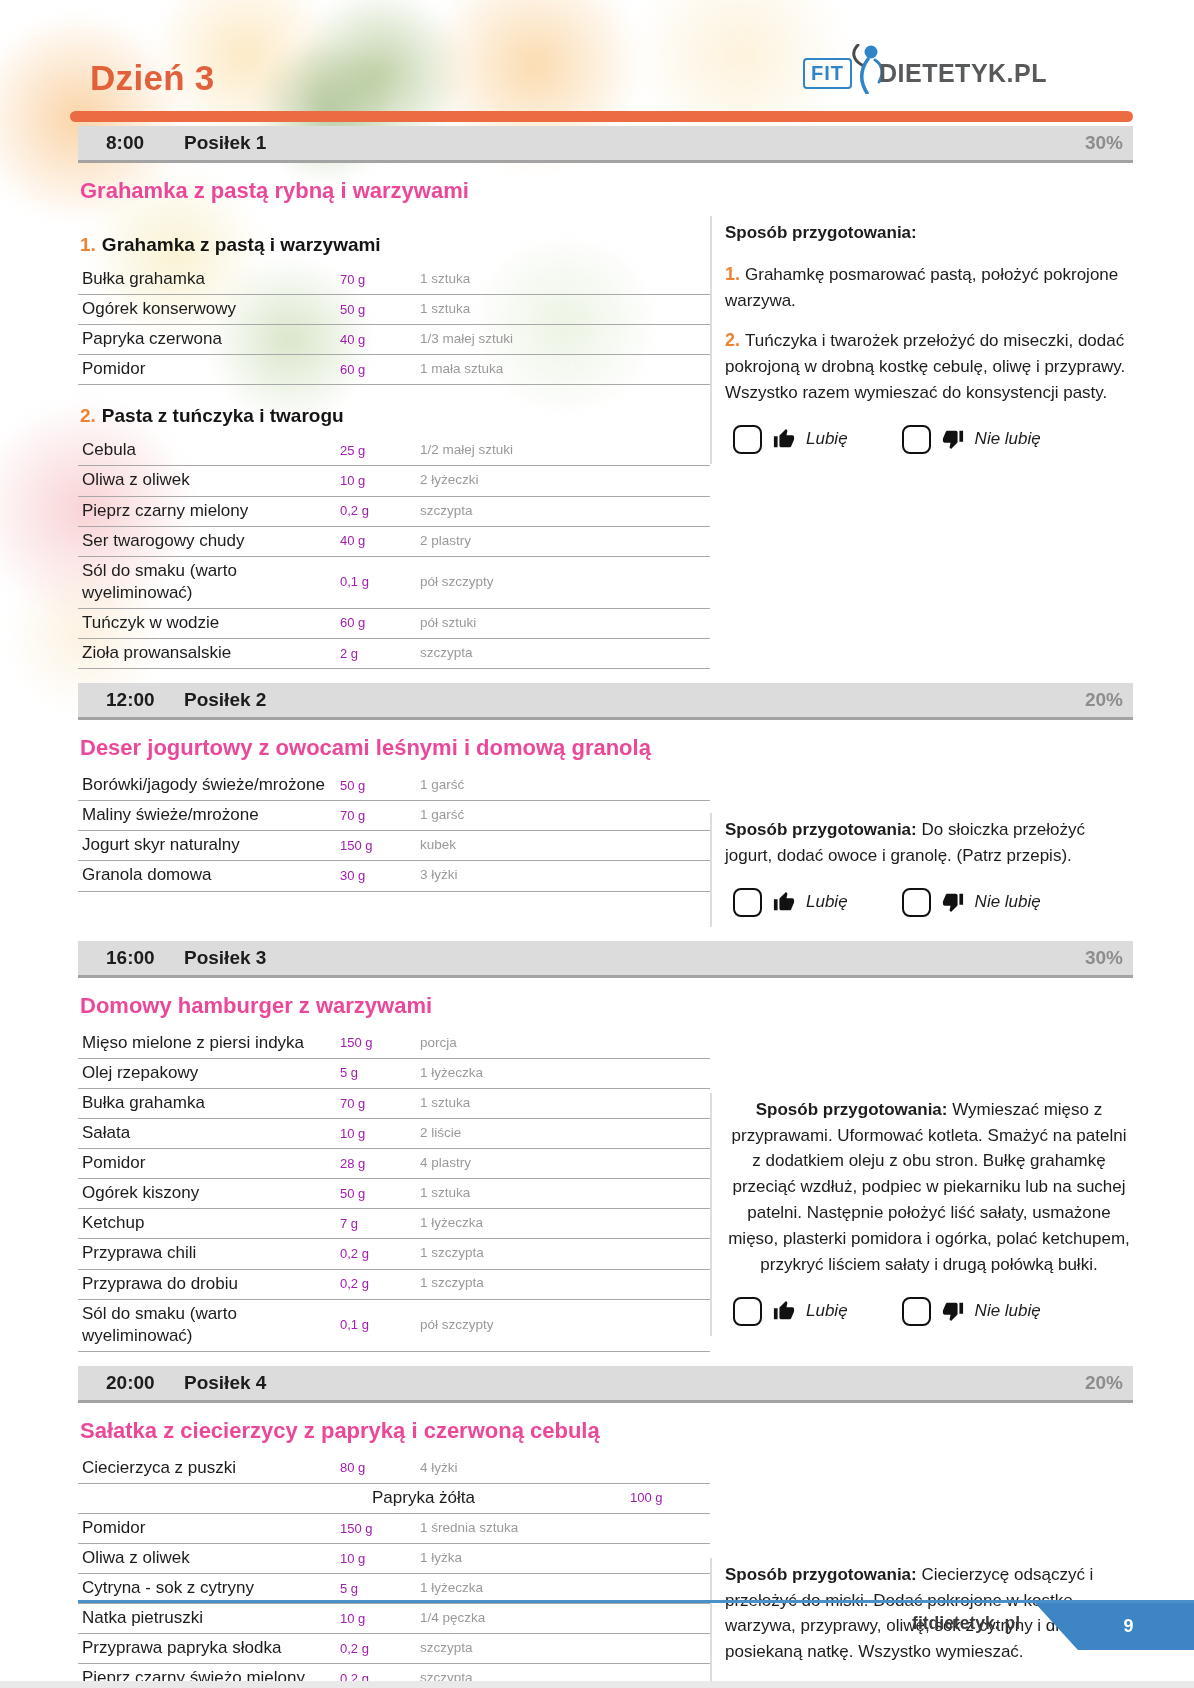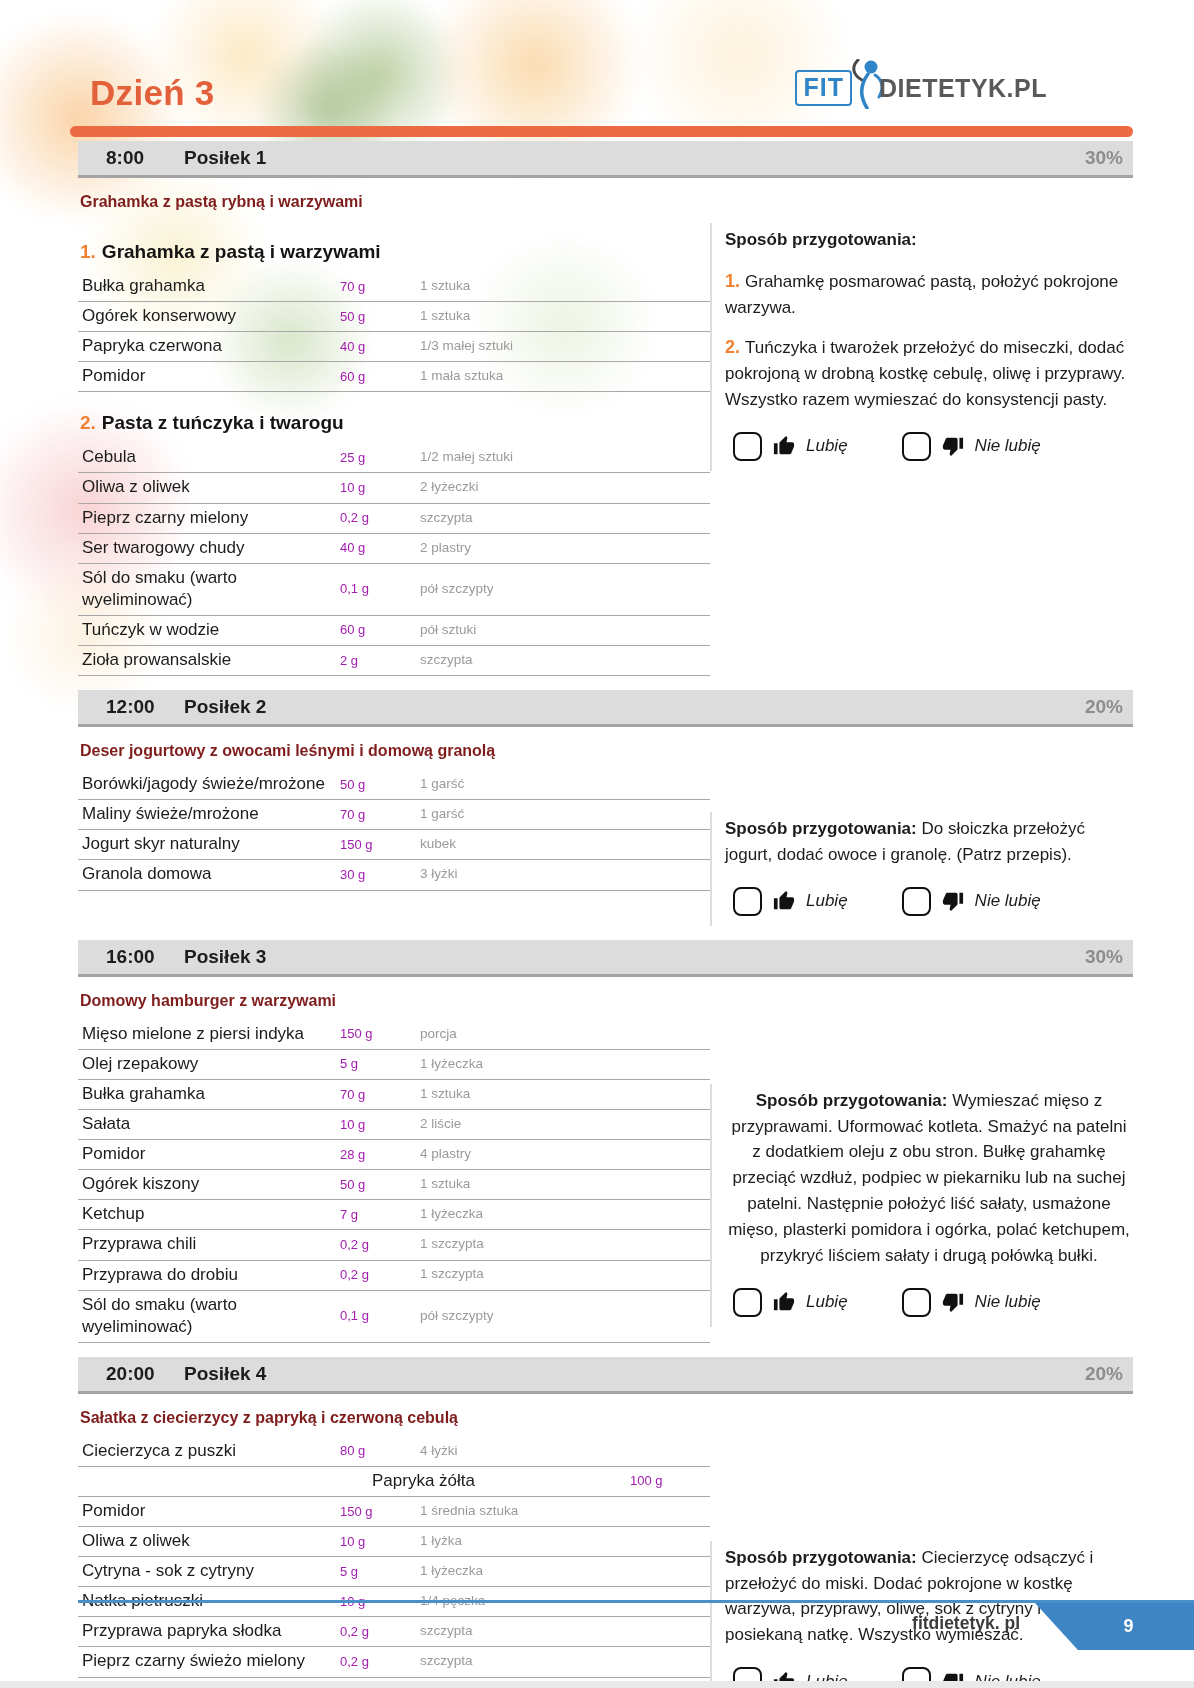--- a/index.html
+++ b/index.html
@@ -26,37 +26,37 @@
   .b6{left:250px;top:40px;width:150px;height:140px;background:radial-gradient(circle,rgba(122,158,84,.5),rgba(122,158,84,0) 70%);}
   .b7{left:80px;top:170px;width:190px;height:170px;background:radial-gradient(circle,rgba(243,229,166,.5),rgba(243,229,166,0) 72%);}
   .b8{left:200px;top:260px;width:180px;height:160px;background:radial-gradient(circle,rgba(164,194,126,.42),rgba(164,194,126,0) 70%);}
   .b9{left:460px;top:240px;width:210px;height:170px;background:radial-gradient(circle,rgba(206,224,182,.38),rgba(206,224,182,0) 70%);}
   .b10{left:-30px;top:400px;width:230px;height:220px;background:radial-gradient(circle,rgba(242,166,170,.5),rgba(242,166,170,0) 70%);}
   .b11{left:0px;top:560px;width:170px;height:150px;background:radial-gradient(circle,rgba(247,216,166,.35),rgba(247,216,166,0) 70%);}
 
   .content{position:relative;z-index:1;margin:0 61px 0 78px;}
 
   
-  .page-header{display:flex;justify-content:space-between;align-items:flex-end;padding-top:55px;}
+  .page-header{display:flex;justify-content:space-between;align-items:flex-end;padding-top:40px;}
   .page-title{margin:0 0 0 12px;font-size:35px;font-weight:700;color:#e2603a;letter-spacing:.3px;}
   .logo{display:flex;align-items:center;margin-right:86px;transform:translateY(4px);}
   .logo-fit{display:inline-block;border:2px solid var(--logo-blue);color:var(--logo-blue);
-    font-weight:700;font-size:25px;line-height:1;padding:3px 6px 4px;border-radius:4px;letter-spacing:1px;}
+    font-weight:700;font-size:20px;line-height:1;padding:3px 6px 4px;border-radius:4px;letter-spacing:1px;}
   .logo-person{margin:0 -7px 8px -4px;}
   .logo-rest{font-size:25px;font-weight:700;color:#58595b;letter-spacing:.5px;}
 
   .orange-rule{height:11px;border-radius:6px;background:var(--accent-orange);margin:13px 0 4px -8px;}
 
   
   .meal{margin-bottom:14px;}
   .meal-bar{display:flex;align-items:center;height:37px;background:#dcdcdc;border-bottom:3px solid #a3a3a3;padding:0 10px 0 28px;}
   .meal-time{font-size:19px;font-weight:700;width:78px;}
   .meal-name{font-size:19px;font-weight:700;}
   .meal-percent{margin-left:auto;font-size:19px;font-weight:600;color:#8d8d8d;}
-  .meal-title{margin:15px 0 10px 2px;font-size:16px;font-weight:700;color:#7f1d1d;}
+  .meal-title{margin:15px 0 10px 2px;font-size:22px;font-weight:700;color:#ec4899;}
   .meal-body{display:flex;align-items:flex-start;}
   .meal-left{width:632px;flex:none;}
   .meal-right{flex:1;border-left:2px solid #dcdcdc;padding:4px 0 10px 13px;}
   .meal:nth-of-type(1) .meal-right{margin-top:2px;}
   .meal:nth-of-type(2) .meal-right{margin-top:42px;}
   .meal:nth-of-type(3) .meal-right{margin-top:64px;text-align:center;}
   .meal:nth-of-type(4) .meal-right{margin-top:104px;}
 
   .group-head{margin:20px 0 9px 2px;font-size:19px;font-weight:700;color:#141414;}
   .group-num{color:var(--step-orange);margin-right:6px;}

